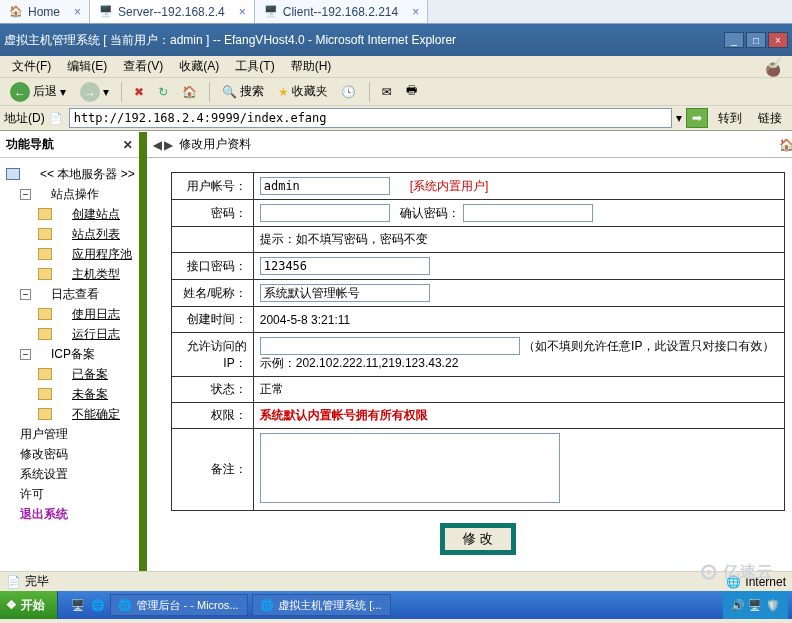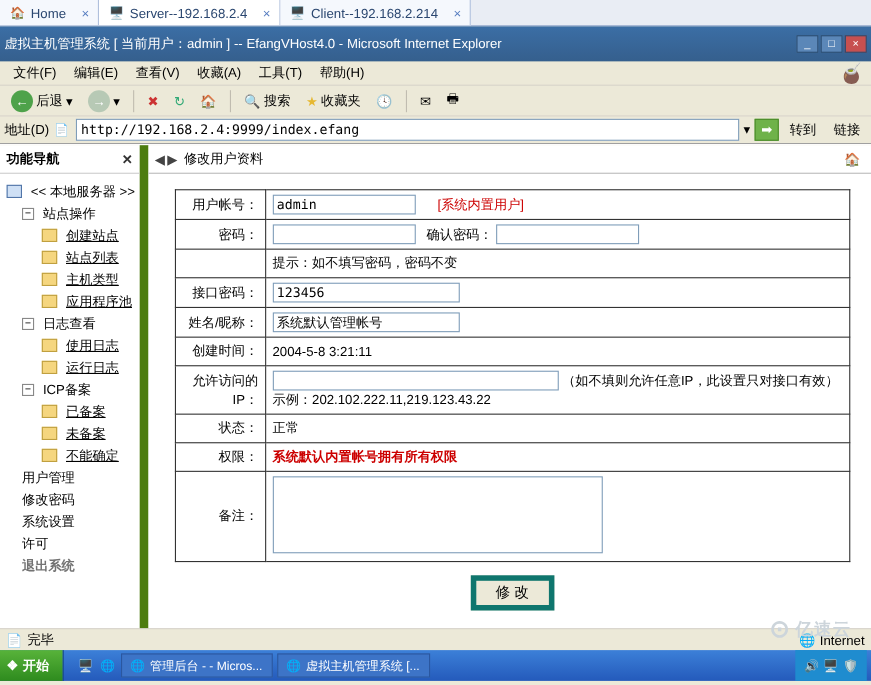--- a/index.html
+++ b/index.html
@@ -27,24 +27,24 @@
   .addrbar { display:flex; align-items:center; gap:4px; padding:2px 4px; background:#ece9d8; border-bottom:1px solid #a0a0a0;}
   .addrbar input { flex:1; height:20px; border:1px solid #7f9db9; padding:0 4px; font-family:monospace; font-size:12px;}
   .gobtn { width:22px; height:20px; background:#6fb24a; border:1px solid #4b8b2a; color:#fff; display:flex;align-items:center;justify-content:center;}
   .addrlink { padding:0 6px; }
   
   .main { display:flex; height:440px; border-top:1px solid #fff;}
   .leftpanel { width:152px; background:#fff; border-right:8px solid #4d7c0f; display:flex; flex-direction:column;}
   .lp-head { display:flex; align-items:center; justify-content:space-between; padding:4px 6px; border-bottom:1px solid #ccc; font-weight:bold;}
   .lp-close { font-family:Arial; color:#333;}
   .tree { flex:1; overflow:auto; padding:6px 4px 6px 6px; line-height:20px;}
-  .tree .node { display:flex; align-items:center; gap:8px; white-space:nowrap;}
+  .tree .node { display:flex; align-items:center; gap:20px; white-space:nowrap;}
   .tree .d1 { padding-left:14px;}
   .tree .d2 { padding-left:32px;text-decoration:underline;}
-  .tree .exit { color:#737373; font-weight:bold;}
+  .tree .exit { color:#a21caf; font-weight:bold;}
   .foldericon { width:14px;height:12px;background:#f5d67f;border:1px solid #c0a040; display:inline-block;}
   .pcicon { width:14px;height:12px;border:1px solid #5175a8;background:#cfe0f5;display:inline-block;}
   .expander{width:11px;height:11px;border:1px solid #888;display:inline-flex;align-items:center;justify-content:center;font-size:9px;line-height:9px;font-family:monospace;background:#fff;}
   
   .rightpanel { flex:1; display:flex; flex-direction:column; background:#fff;}
   .rp-top { display:flex; align-items:center; gap:6px; padding:4px 6px; border-bottom:1px solid #bbb;}
   .rp-top .arrows { display:flex; gap:2px;}
   .rp-top .arrows span{font-family:Arial;color:#444;}
   .rp-top .homeicon{margin-left:auto;color:#333; padding-right:4px;}
   .formwrap { flex:1; overflow:auto; padding:14px 20px 0 24px; }
@@ -181,25 +181,25 @@
       <div class="node d2">
             <span class="foldericon"></span>
             <span>创建站点</span>
           </div>
       <div class="node d2">
             <span class="foldericon"></span>
             <span>站点列表</span>
           </div>
       <div class="node d2">
             <span class="foldericon"></span>
+            <span>应用程序池</span>
+          </div>
+      <div class="node d2">
+            <span class="foldericon"></span>
             <span>主机类型</span>
-          </div>
-      <div class="node d2">
-            <span class="foldericon"></span>
-            <span>应用程序池</span>
           </div>
 
       <div class="node d1">
             <span class="expander">−</span>
             <span>日志查看</span>
           </div>
       <div class="node d2">
             <span class="foldericon"></span>
             <span>使用日志</span>
           </div>

